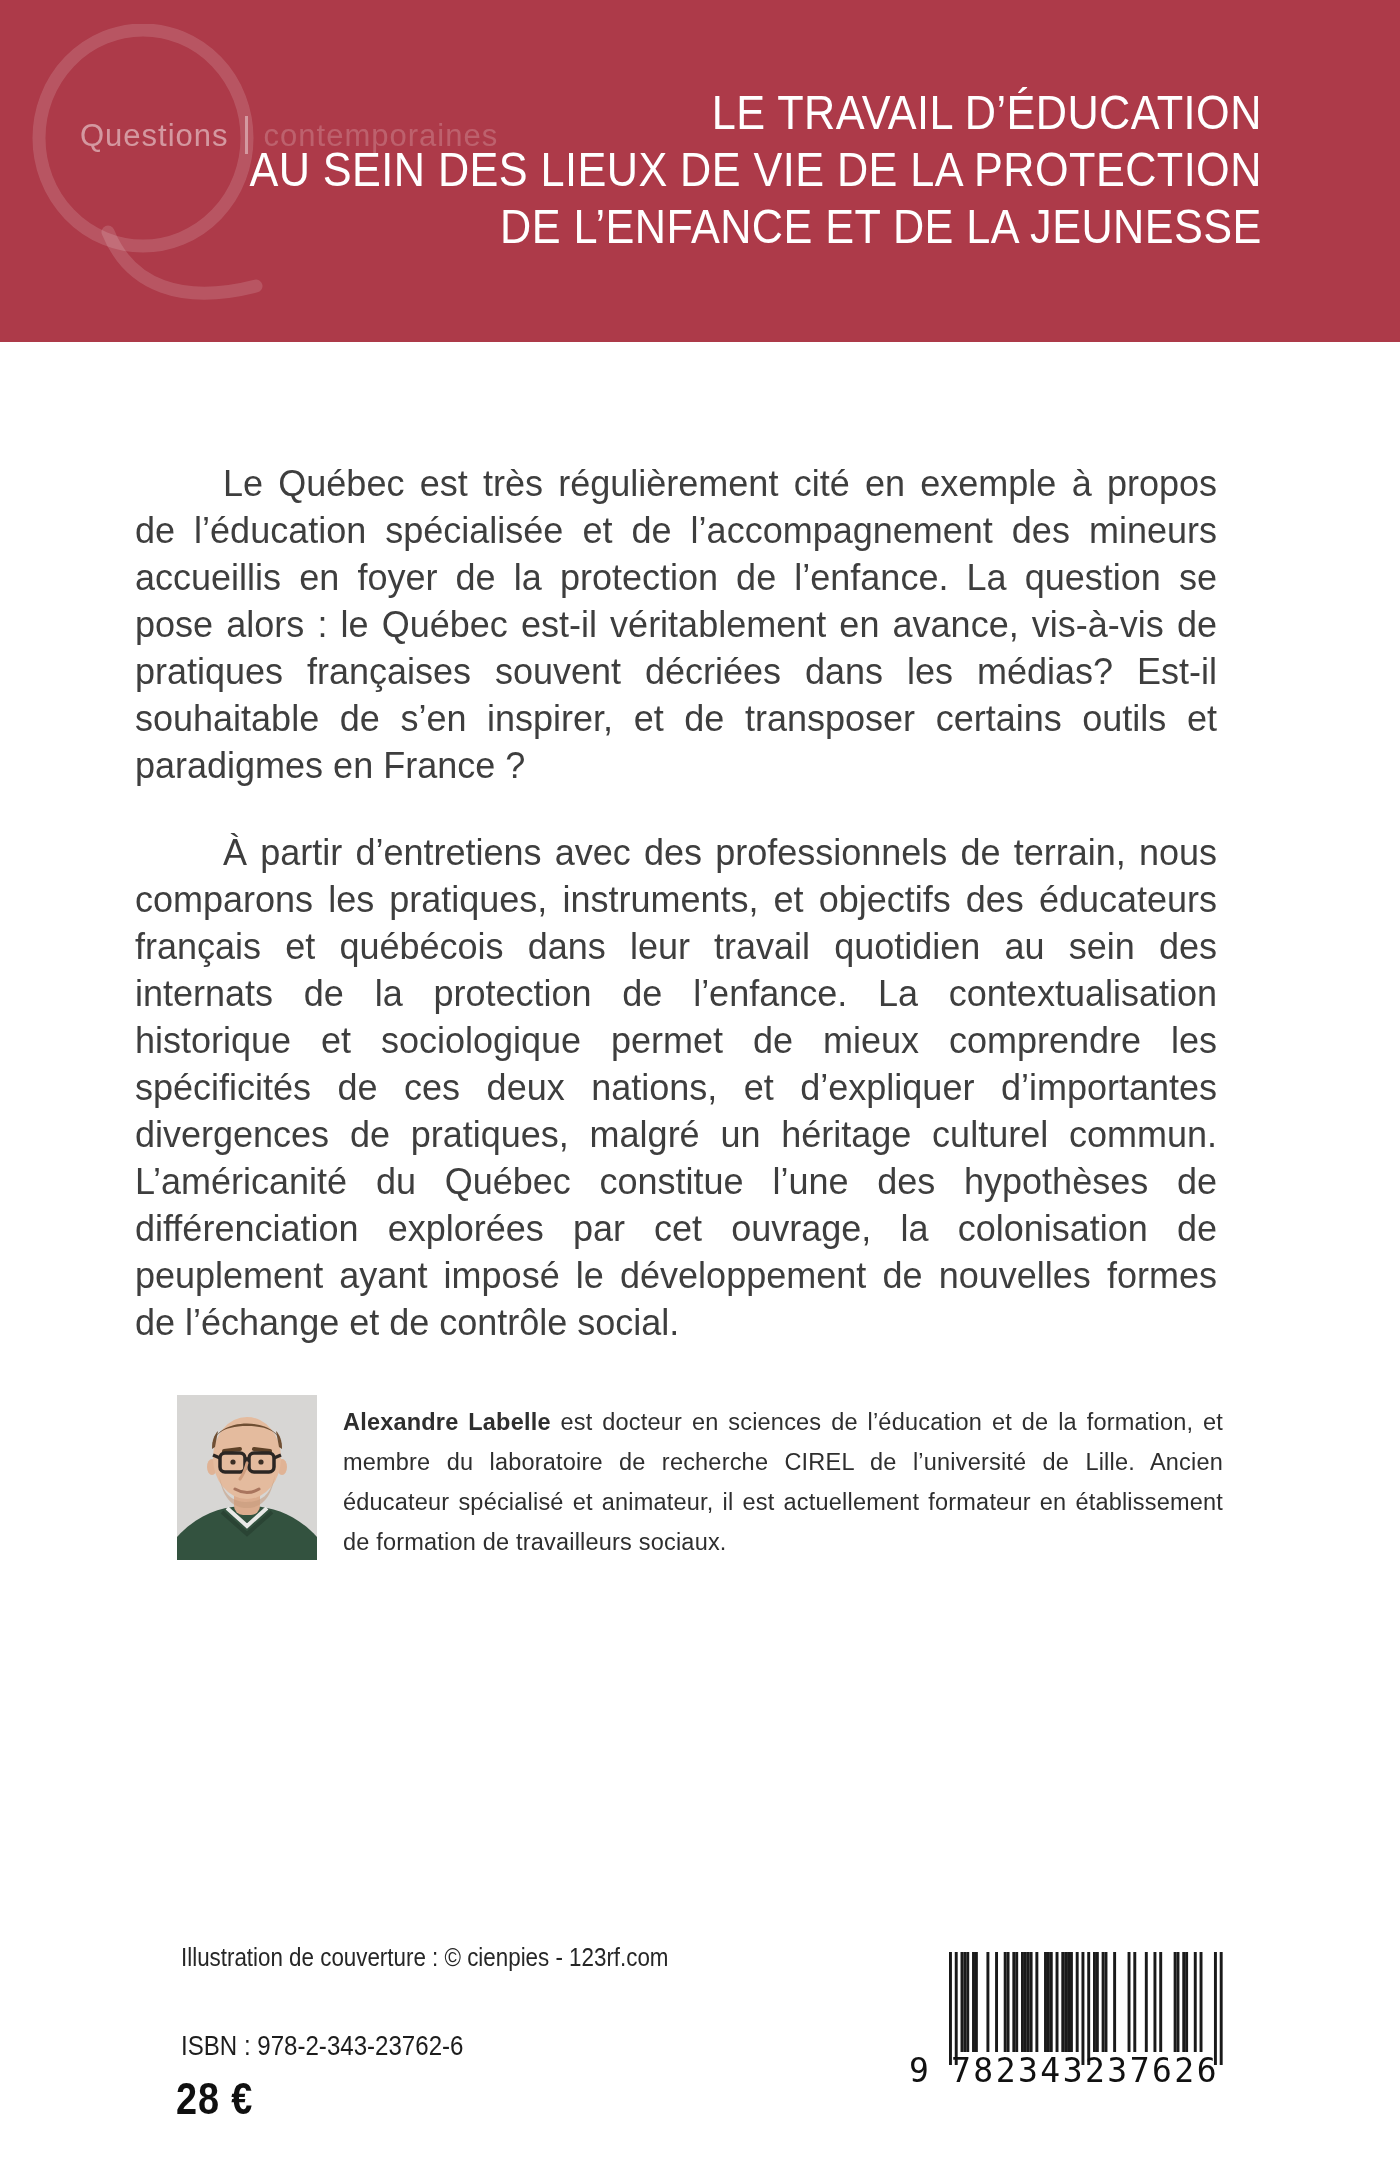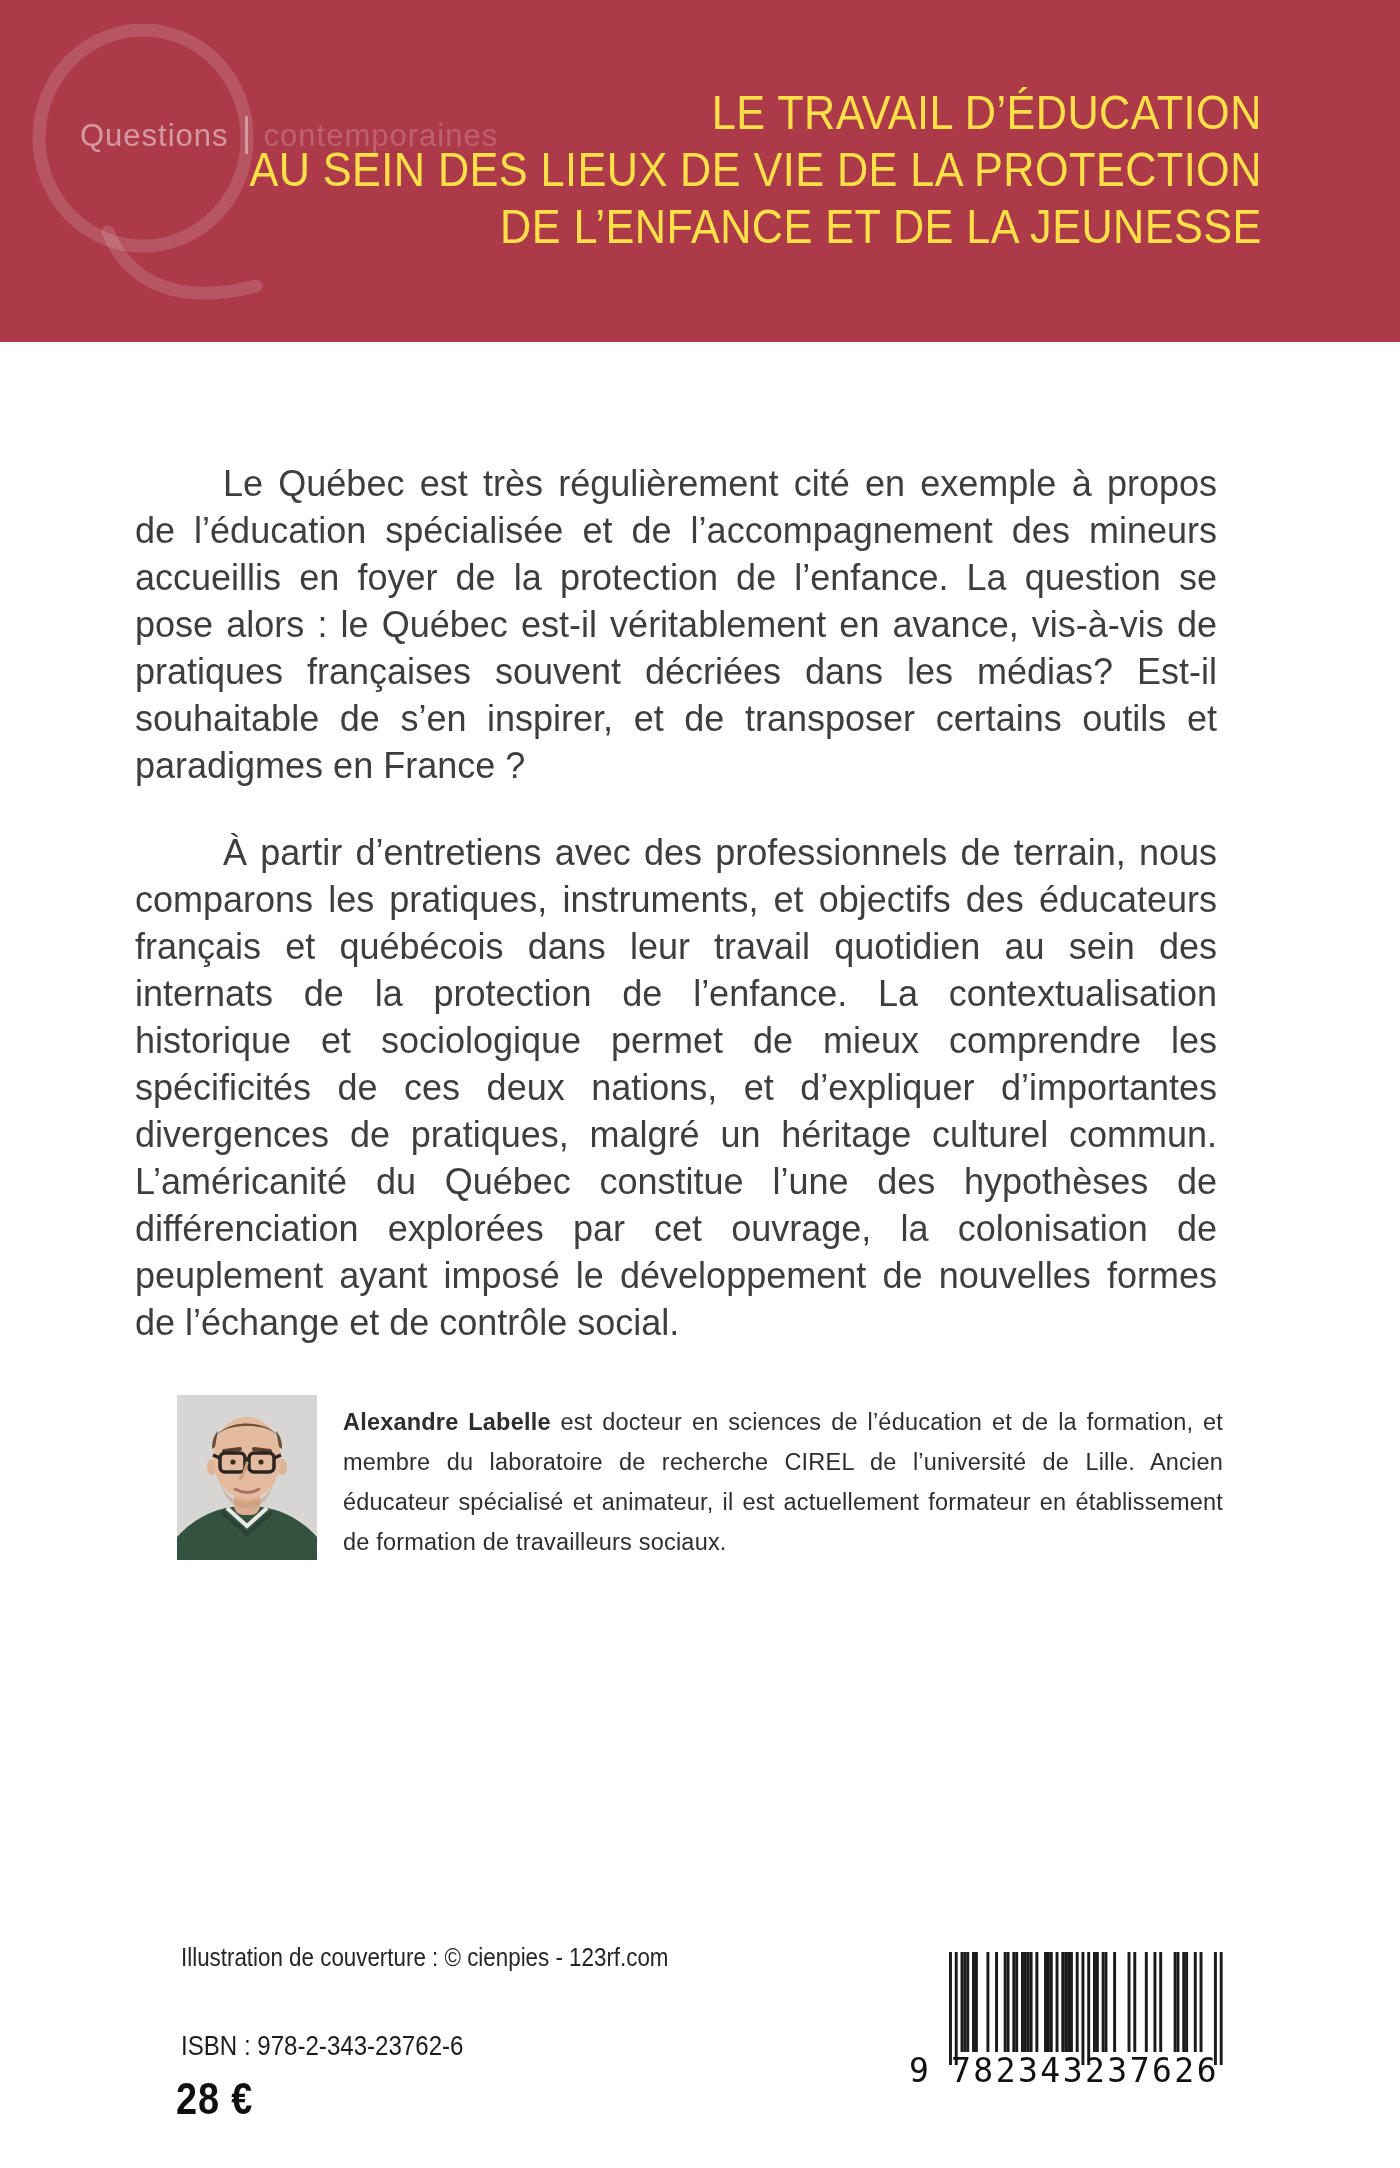--- a/index.html
+++ b/index.html
@@ -23,21 +23,21 @@
     font-size:31px;letter-spacing:1px;white-space:nowrap;margin-left:16px;
   }
   .collection .q-name{color:rgba(255,255,255,.48);}
   .collection .sep{
     display:inline-block;width:3px;height:38px;
     background:rgba(255,255,255,.40);margin:0 16px;
   }
   .collection .c-name{color:rgba(255,255,255,.20);}
   .title{
     position:absolute;top:84px;right:138px;
-    text-align:right;color:#fde047;
+    text-align:right;color:#ffffff;
     font-size:48px;line-height:57px;font-weight:300;
   }
   .title .tline{
     display:block;white-space:nowrap;
     letter-spacing:.5px;
     transform:scaleX(.9);transform-origin:100% 50%;
   }
   
   .body-copy{
     position:absolute;left:135px;top:460px;width:1082px;

